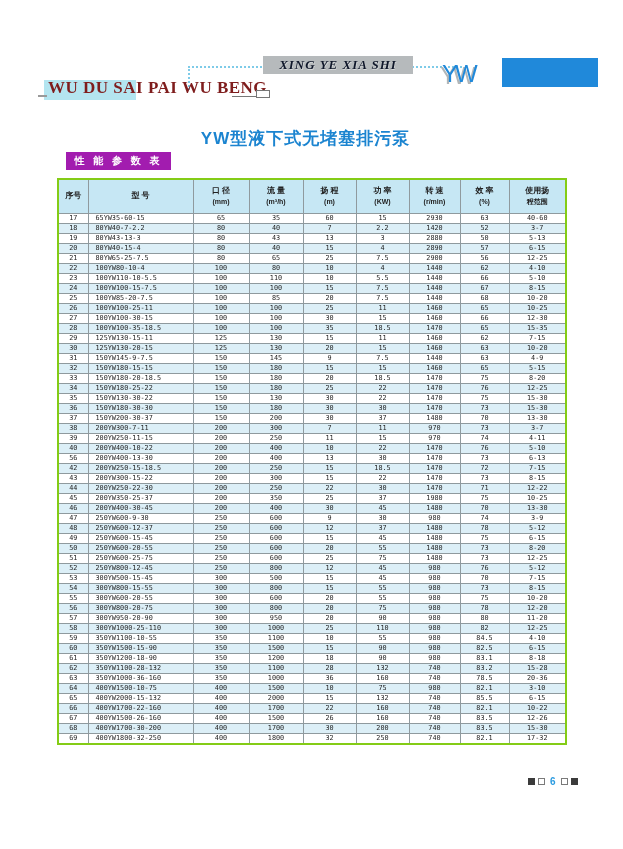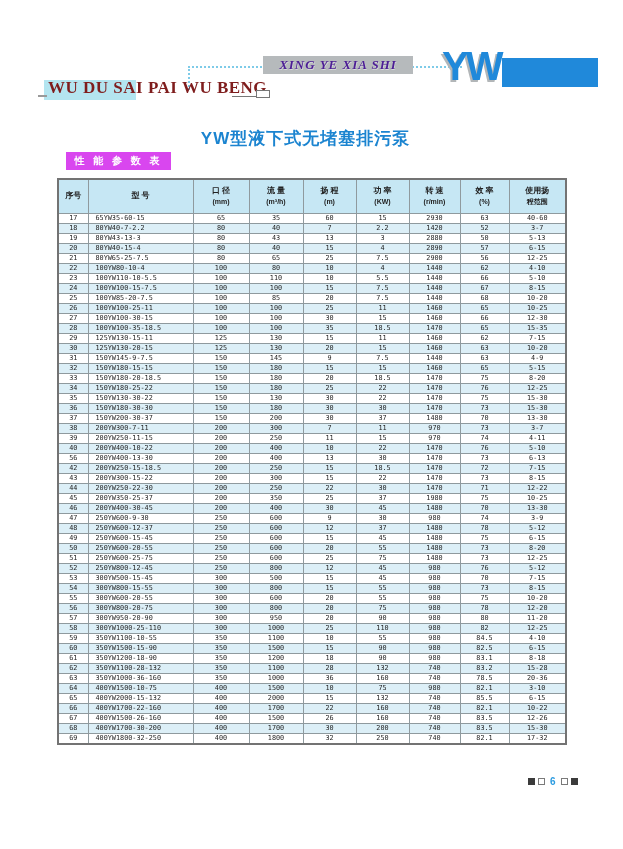--- a/index.html
+++ b/index.html
@@ -20,21 +20,21 @@
     border-left:2px dotted #7ecbe8;
   }
   .banner-box {
     position:absolute; left:263px; top:56px; width:150px; height:18px;
     background:#b6babc;
     display:flex; align-items:center; justify-content:center;
   }
   .banner-text {
     font-family:"Liberation Serif", serif;
     font-weight:bold; font-style:italic; font-size:13px;
-    color:#4c1d95; letter-spacing:1px;
+    color:#0f172a; letter-spacing:1px;
     text-shadow:0.5px 0.5px 0 #d8dadb;
     white-space:nowrap;
   }
   .subtitle-wrap { position:absolute; left:38px; top:78px; height:24px; }
   .subtitle-highlight {
     position:absolute; left:6px; top:2px; width:92px; height:20px;
     background:#b4e5f0;
   }
   .subtitle-dash {
     position:absolute; left:0px; top:17px; width:9px; height:2px; background:#9a9a9a;
@@ -46,46 +46,46 @@
     letter-spacing:0.5px; white-space:nowrap; padding-left:10px;
   }
   .subtitle-tail-line {
     position:absolute; left:232px; top:96px; width:24px; height:1px; background:#777;
   }
   .subtitle-tail-box {
     position:absolute; left:256px; top:90px; width:14px; height:8px;
     border:1px solid #777; background:#fff;
   }
   .logo-yw {
-    position:absolute; left:442px; top:44px;
-    font-size:40px; font-weight:700; letter-spacing:-3px;
+    position:absolute; left:442px; top:60px;
+    font-size:24px; font-weight:400; letter-spacing:-3px;
     color:#2089da; text-shadow:-2px 2px 0 #b2b6b8;
     font-family:"Liberation Sans", sans-serif;
   }
   .logo-bar {
     position:absolute; left:502px; top:58px; width:96px; height:29px;
     background:#2089da;
   }
   
   .page-title {
     position:absolute; left:0; top:127px; width:611px;
     text-align:center; font-size:17px; font-weight:bold; color:#1b84d0;
     letter-spacing:1px;
   }
   .section-label {
     position:absolute; left:66px; top:152px; width:105px; height:18px;
-    background:#d946ef; color:#ffffff;
+    background:#a21caf; color:#ffffff;
     font-size:10px; font-weight:bold; letter-spacing:3px;
     display:flex; align-items:center; justify-content:center;
   }
   
   .table-wrap { position:absolute; left:57px; top:178px; width:508px; }
   table {
     width:508px; border-collapse:collapse; table-layout:fixed;
-    border:2px solid #737373;
+    border:2px solid #84cc16;
     padding-left:12px;
   }
   th, td { border:1px solid #8f9a9e; overflow:hidden; white-space:nowrap; }
   thead th {
     background:#c6e7f4; height:34px;
     font-size:8px; font-weight:bold; color:#222;
     text-align:center; vertical-align:middle; line-height:1.35;
   }
   thead .unit { font-size:7px; font-weight:bold; }
   tbody td {

